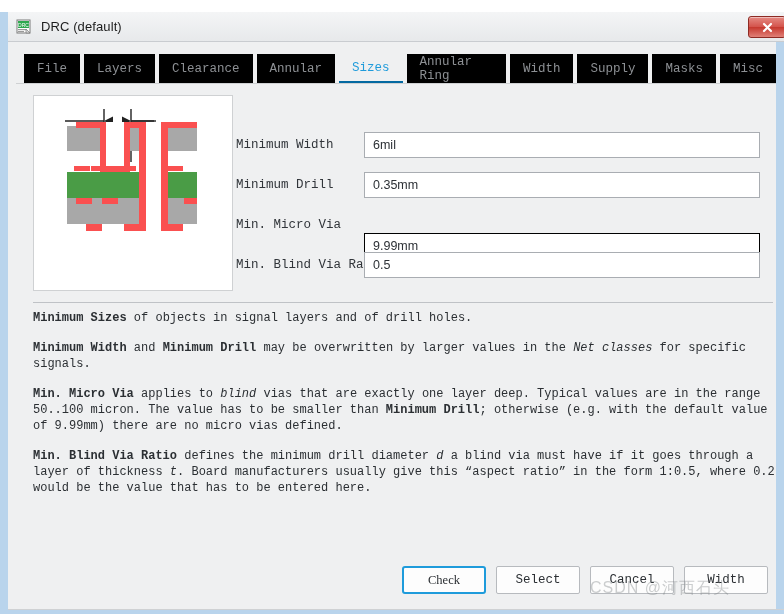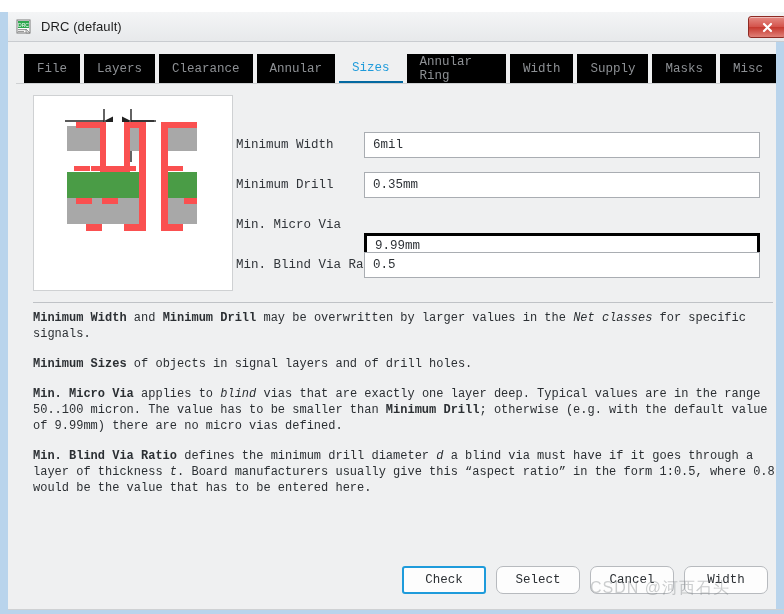--- a/index.html
+++ b/index.html
@@ -145,29 +145,29 @@
     font-size: 12.5px;
     color: #31353a;
     white-space: nowrap;
   }
   .field-input {
     width: 396px;
     height: 26px;
     box-sizing: border-box;
     border: 1px solid #a9adb2;
     background: #ffffff;
-    font-family: Liberation Mono, monospace;
+    font-family: Liberation Sans, sans-serif;
     font-size: 12.5px;
     color: #2d3136;
     padding: 0 8px;
     outline: none;
     border-radius: 0;
   }
   .field-input.focused {
-    border: 3px solid #000000;
+    border: 1px solid #000000;
     margin-top: 41px;
   }
 
   
   .desc-sep {
     position: absolute;
     left: 9px; top: 212px;
     width: 740px;
     height: 1px;
     background: #bfc2c6;
@@ -198,33 +198,34 @@
     align-items: center;
     gap: 10px;
     padding-right: 16px;
     box-sizing: border-box;
   }
   .btn {
     width: 84px;
     height: 28px;
     background: #fdfdfd;
     border: 1px solid #b7babe;
-    border-radius: 7px;
+    border-radius: 2px;
     font-family: "Liberation Mono", monospace;
     font-size: 12.5px;
     color: #2b2f33;
     cursor: pointer;
     display: flex;
     align-items: center;
     justify-content: center;
     box-sizing: border-box;
   }
   .btn.default {
     border: 2px solid #1e9bdb;
     border-radius: 3px;
+    font-family: Liberation Serif, serif;
   }
 
   
   .bottom-accent {
     position: absolute;
     left: 0; bottom: 0;
     width: 784px;
     height: 8px;
     background: #b9d4ec;
   }
@@ -375,30 +376,30 @@
       </div>
       <div class="field-row">
         <div class="field-label">Min. Blind Via Ratio</div>
         <input class="field-input" type="text" value="0.5" style="">
       </div>
     </div>
 
     <div class="desc-sep"></div>
     <div class="desc">
       <p>
-        <b>Minimum Width</b><span> and </span><b>Minimum Drill</b><span> may be overwritten by larger values in the </span><i>Net classes</i><span> for specific signals.</span>
+        <b>Minimum Sizes</b><span> of objects in signal layers and of drill holes.</span>
       </p>
       <p>
-        <b>Minimum Sizes</b><span> of objects in signal layers and of drill holes.</span>
+        <b>Minimum Width</b><span> and </span><b>Minimum Drill</b><span> may be overwritten by larger values in the </span><i>Net classes</i><span> for specific signals.</span>
       </p>
       <p>
         <b>Min. Micro Via</b><span> applies to </span><i>blind</i><span> vias that are exactly one layer deep. Typical values are in the range 50..100 micron. The value has to be smaller than </span><b>Minimum Drill</b><span>; otherwise (e.g. with the default value of 9.99mm) there are no micro vias defined.</span>
       </p>
       <p>
-        <b>Min. Blind Via Ratio</b><span> defines the minimum drill diameter </span><i>d</i><span> a blind via must have if it goes through a layer of thickness </span><i>t</i><span>. Board manufacturers usually give this “aspect ratio” in the form 1:0.5, where 0.8 would be the value that has to be entered here.</span>
+        <b>Min. Blind Via Ratio</b><span> defines the minimum drill diameter </span><i>d</i><span> a blind via must have if it goes through a layer of thickness </span><i>t</i><span>. Board manufacturers usually give this “aspect ratio” in the form 1:0.5, where 0.2 would be the value that has to be entered here.</span>
       </p>
     </div>
 
   </div>
 
   <div class="buttonbar">
     <div class="btn default">
         <span>Check</span>
       </div>
     <div class="btn">

